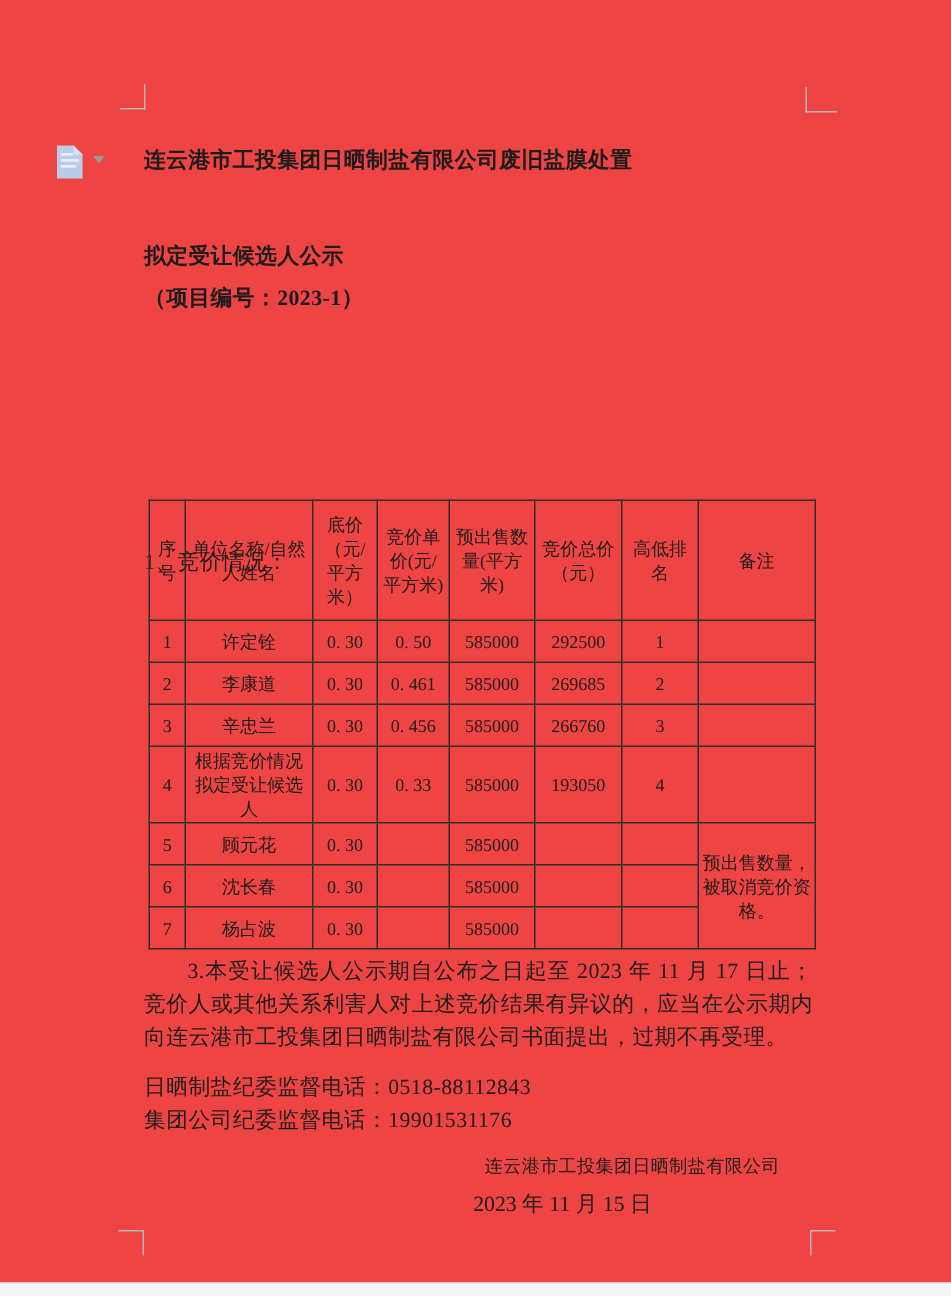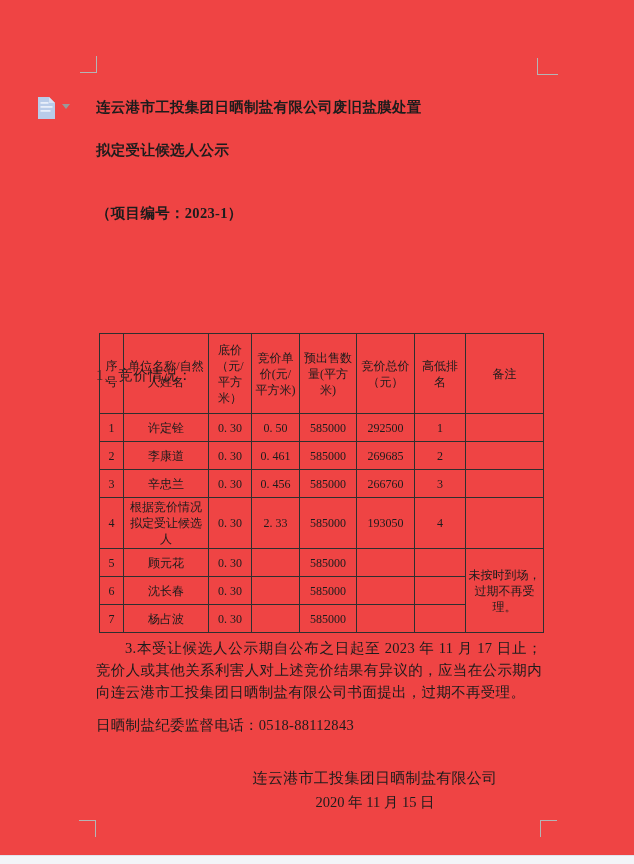--- a/index.html
+++ b/index.html
@@ -30,40 +30,40 @@
     position: absolute; left: 26px; top: 8px;
     width: 0; height: 0;
     border-left: 4px solid transparent;
     border-right: 4px solid transparent;
     border-top: 5px solid #9a9a9a;
   }
 
   .content { position: absolute; left: 96px; width: 446px; }
 
   .title1 { top: 96px;  text-align: center; font-weight: bold; font-size: 20px; letter-spacing: 1px; }
-  .title2 { top: 139px; text-align: center; font-weight: bold; font-size: 20px; letter-spacing: 1px; }
-  .title3 { top: 202px; text-align: center; font-weight: bold; font-size: 16px; letter-spacing: 1px; }
+  .title2 { top: 160px; text-align: center; font-weight: bold; font-size: 20px; letter-spacing: 1px; }
+  .title3 { top: 188px; text-align: center; font-weight: bold; font-size: 16px; letter-spacing: 1px; }
 
   .para {
     position: absolute;
     font-size: 14.5px;
     line-height: 22px;
     text-align: justify;
     letter-spacing: 0.3px;
   }
   .indent { text-indent: 2em; }
 
   .intro     { top: 236px; }
   .sec1      { top: 320px; margin-top: 44px; }
   .sec2      { top: 630px; }
   .sec3      { top: 637px; }
   .contact1  { top: 714px; }
   .contact2  { top: 736px; }
 
-  .sign-company { position: absolute; left: 230px; top: 769px; width: 290px; text-align: center; font-size: 15px; letter-spacing: 0.3px; }
+  .sign-company { position: absolute; left: 230px; top: 769px; width: 290px; text-align: right; font-size: 12px; letter-spacing: 0.3px; }
   .sign-date    { position: absolute; left: 230px; top: 793px; width: 290px; text-align: center; font-size: 14.5px; }
 
   table.bid {
     position: absolute;
     left: 99px; top: 333px;
     border-collapse: collapse;
     table-layout: fixed;
     width: 444px;
     font-size: 12px;
     line-height: 16px;
@@ -176,35 +176,35 @@
         <td>0. 456</td>
         <td>585000</td>
         <td>266760</td>
         <td>3</td>
         <td></td>
       </tr>
       <tr class="tall">
         <td>4</td>
         <td>根据竞价情况拟定受让候选人</td>
         <td>0. 30</td>
-        <td>2. 33</td>
+        <td>0. 33</td>
         <td>585000</td>
         <td>193050</td>
         <td>4</td>
         <td></td>
       </tr>
       <tr>
         <td>5</td>
         <td>顾元花</td>
         <td>0. 30</td>
         <td></td>
         <td>585000</td>
         <td></td>
         <td></td>
-        <td rowspan="3">未按时到场，过期不再受理。</td>
+        <td rowspan="3">预出售数量，被取消竞价资格。</td>
       </tr>
       <tr>
         <td>6</td>
         <td>沈长春</td>
         <td>0. 30</td>
         <td></td>
         <td>585000</td>
         <td></td>
         <td></td>
       </tr>
@@ -216,19 +216,20 @@
         <td>585000</td>
         <td></td>
         <td></td>
       </tr>
     </tbody>
   </table>
 
   <div class="content para indent sec3">3.本受让候选人公示期自公布之日起至 2023 年 11 月 17 日止；竞价人或其他关系利害人对上述竞价结果有异议的，应当在公示期内向连云港市工投集团日晒制盐有限公司书面提出，过期不再受理。</div>
 
   <div class="content para contact1">日晒制盐纪委监督电话：0518-88112843</div>
+  <div class="content para contact2">集团公司纪委监督电话：19901531176</div>
 
   <div class="sign-company">连云港市工投集团日晒制盐有限公司</div>
-  <div class="sign-date">2020 年 11 月 15 日</div>
+  <div class="sign-date">2023 年 11 月 15 日</div>
 
   <div class="bottom-strip"></div>
 
 </div>
 
 </body></html>

